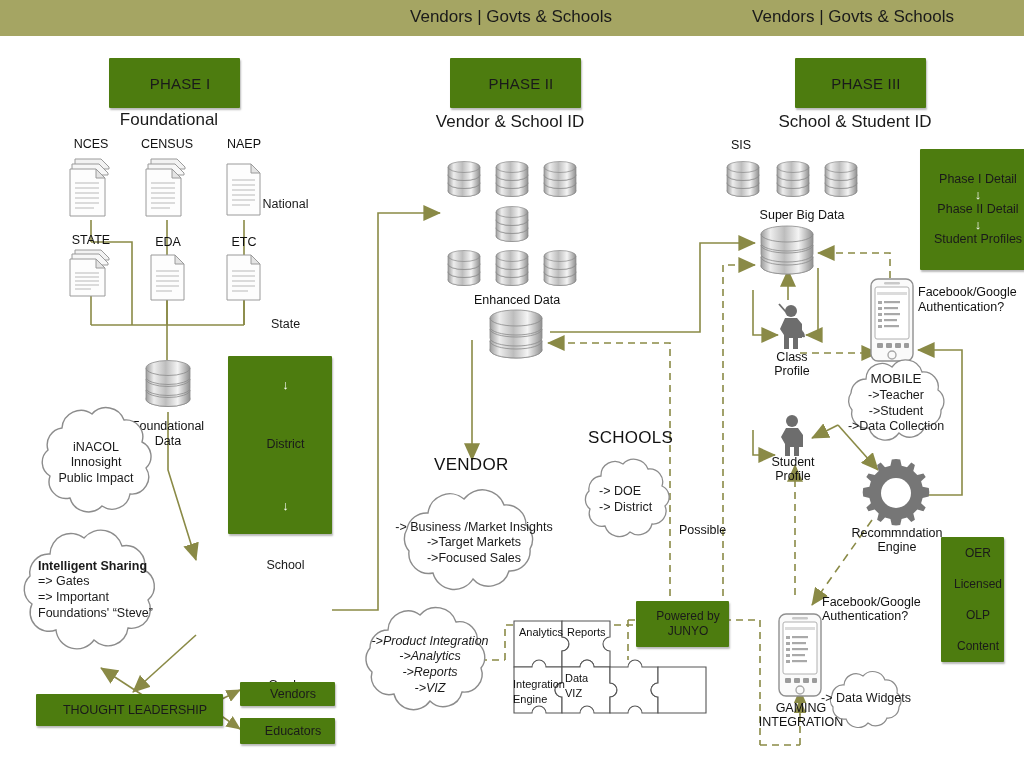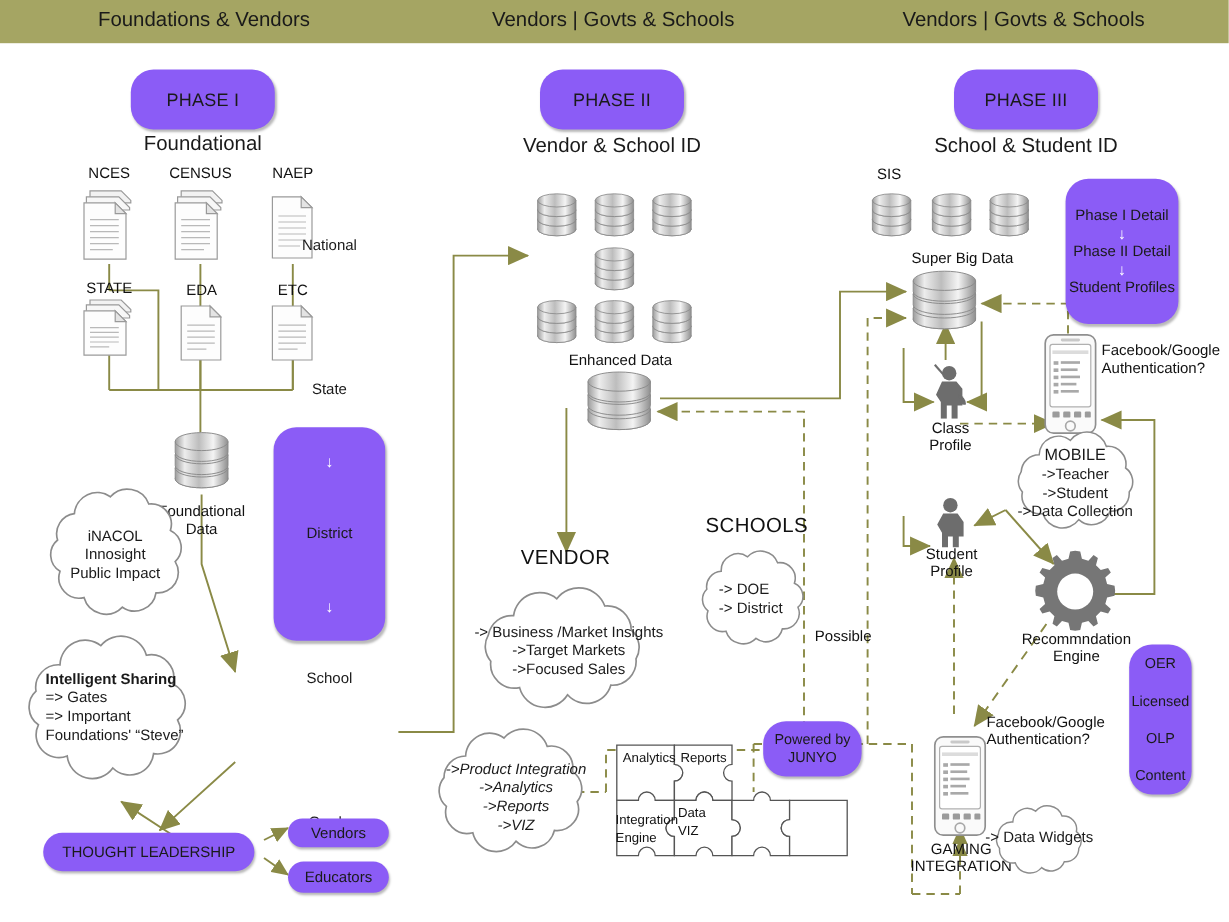--- a/index.html
+++ b/index.html
@@ -6,24 +6,24 @@
   body{width:1024px;height:768px;overflow:hidden;
        font-family:"Liberation Sans","DejaVu Sans",sans-serif;color:#1a1a1a;}
   #stage{position:relative;width:1024px;height:768px;}
 
   
   .band{position:absolute;left:0;top:0;width:1024px;height:36px;background:#a5a563;}
   .band .bt{position:absolute;top:7px;font-size:17px;color:#1a1a1a;
             text-align:center;white-space:nowrap;}
 
   
-  .olive{position:absolute;background:#8b5cf6;border-radius:19px;
+  .olive{position:absolute;background:#4d7c0f;border-radius:1px;
          box-shadow:1px 2px 2px rgba(0,0,0,.28);
          display:flex;align-items:center;justify-content:center;
-         text-align:center;color:#1a1a1a;}
+         text-align:center;color:#1a1a1a;padding-left:11px;}
   .phase-box{width:120px;height:50px;font-size:15px;letter-spacing:.2px;}
   .phase-cap{position:absolute;font-size:17px;text-align:center;white-space:nowrap;}
 
   .stackbox{flex-direction:column;font-size:12.5px;line-height:1.05;}
   .stackbox .arw{font-size:13px;line-height:1;color:#fff;margin:1px 0;}
   .stackbox .it{padding:1px 0;}
 
   .lbl-box{font-size:12.5px;}
 
   
@@ -64,21 +64,20 @@
   .puzzle{position:absolute;}
   .puzzle .pt{position:absolute;font-size:11px;text-align:left;
               line-height:1.15;color:#111;}
 </style>
 </head>
 <body>
 
 <div id="stage">
 
   <div class="band">
-    <div class="bt" style="left:0;width:340px;">Foundations &amp; Vendors</div>
     <div class="bt" style="left:341px;width:340px;">Vendors | Govts &amp; Schools</div>
     <div class="bt" style="left:682px;width:342px;">Vendors | Govts &amp; Schools</div>
   </div>
 
   <div class="olive phase-box" style="left:109px;top:58px;">PHASE I</div>
   <div class="phase-cap" style="left:69px;top:110px;width:200px;">Foundational</div>
 
   <div class="olive phase-box" style="left:450px;top:58px;">PHASE II</div>
   <div class="phase-cap" style="left:410px;top:112px;width:200px;">Vendor &amp; School ID</div>
 
@@ -567,21 +566,21 @@
       <path d="M6,33 v9 a26,8 0 0 0 52,0 v-9 z" fill="url(#gA)"></path>
       <ellipse cx="32" cy="33" rx="26" ry="8" fill="url(#gA)"></ellipse>
       <path d="M6,21 v9 a26,8 0 0 0 52,0 v-9 z" fill="url(#gA)"></path>
       <ellipse cx="32" cy="21" rx="26" ry="8" fill="url(#gA)"></ellipse>
       <path d="M6,10 v9 a26,8 0 0 0 52,0 v-9 z" fill="url(#gA)"></path>
       <ellipse cx="32" cy="10" rx="26" ry="8" fill="url(#gA)"></ellipse>
         </g>
       </svg>
   </div>
 
-  <div class="olive stackbox" style="left:888px;top:149px;width:94px;height:121px;">
+  <div class="olive stackbox" style="left:920px;top:149px;width:94px;height:121px;">
     <div class="it">Phase I Detail</div>
     <div class="arw">↓</div>
     <div class="it">Phase II Detail</div>
     <div class="arw">↓</div>
     <div class="it">Student Profiles</div>
   </div>
 
   <div class="person" style="left:772px;top:303px;">
     <svg width="40" height="46" viewBox="0 0 40 46">
       <g fill="#6d6d6d">

